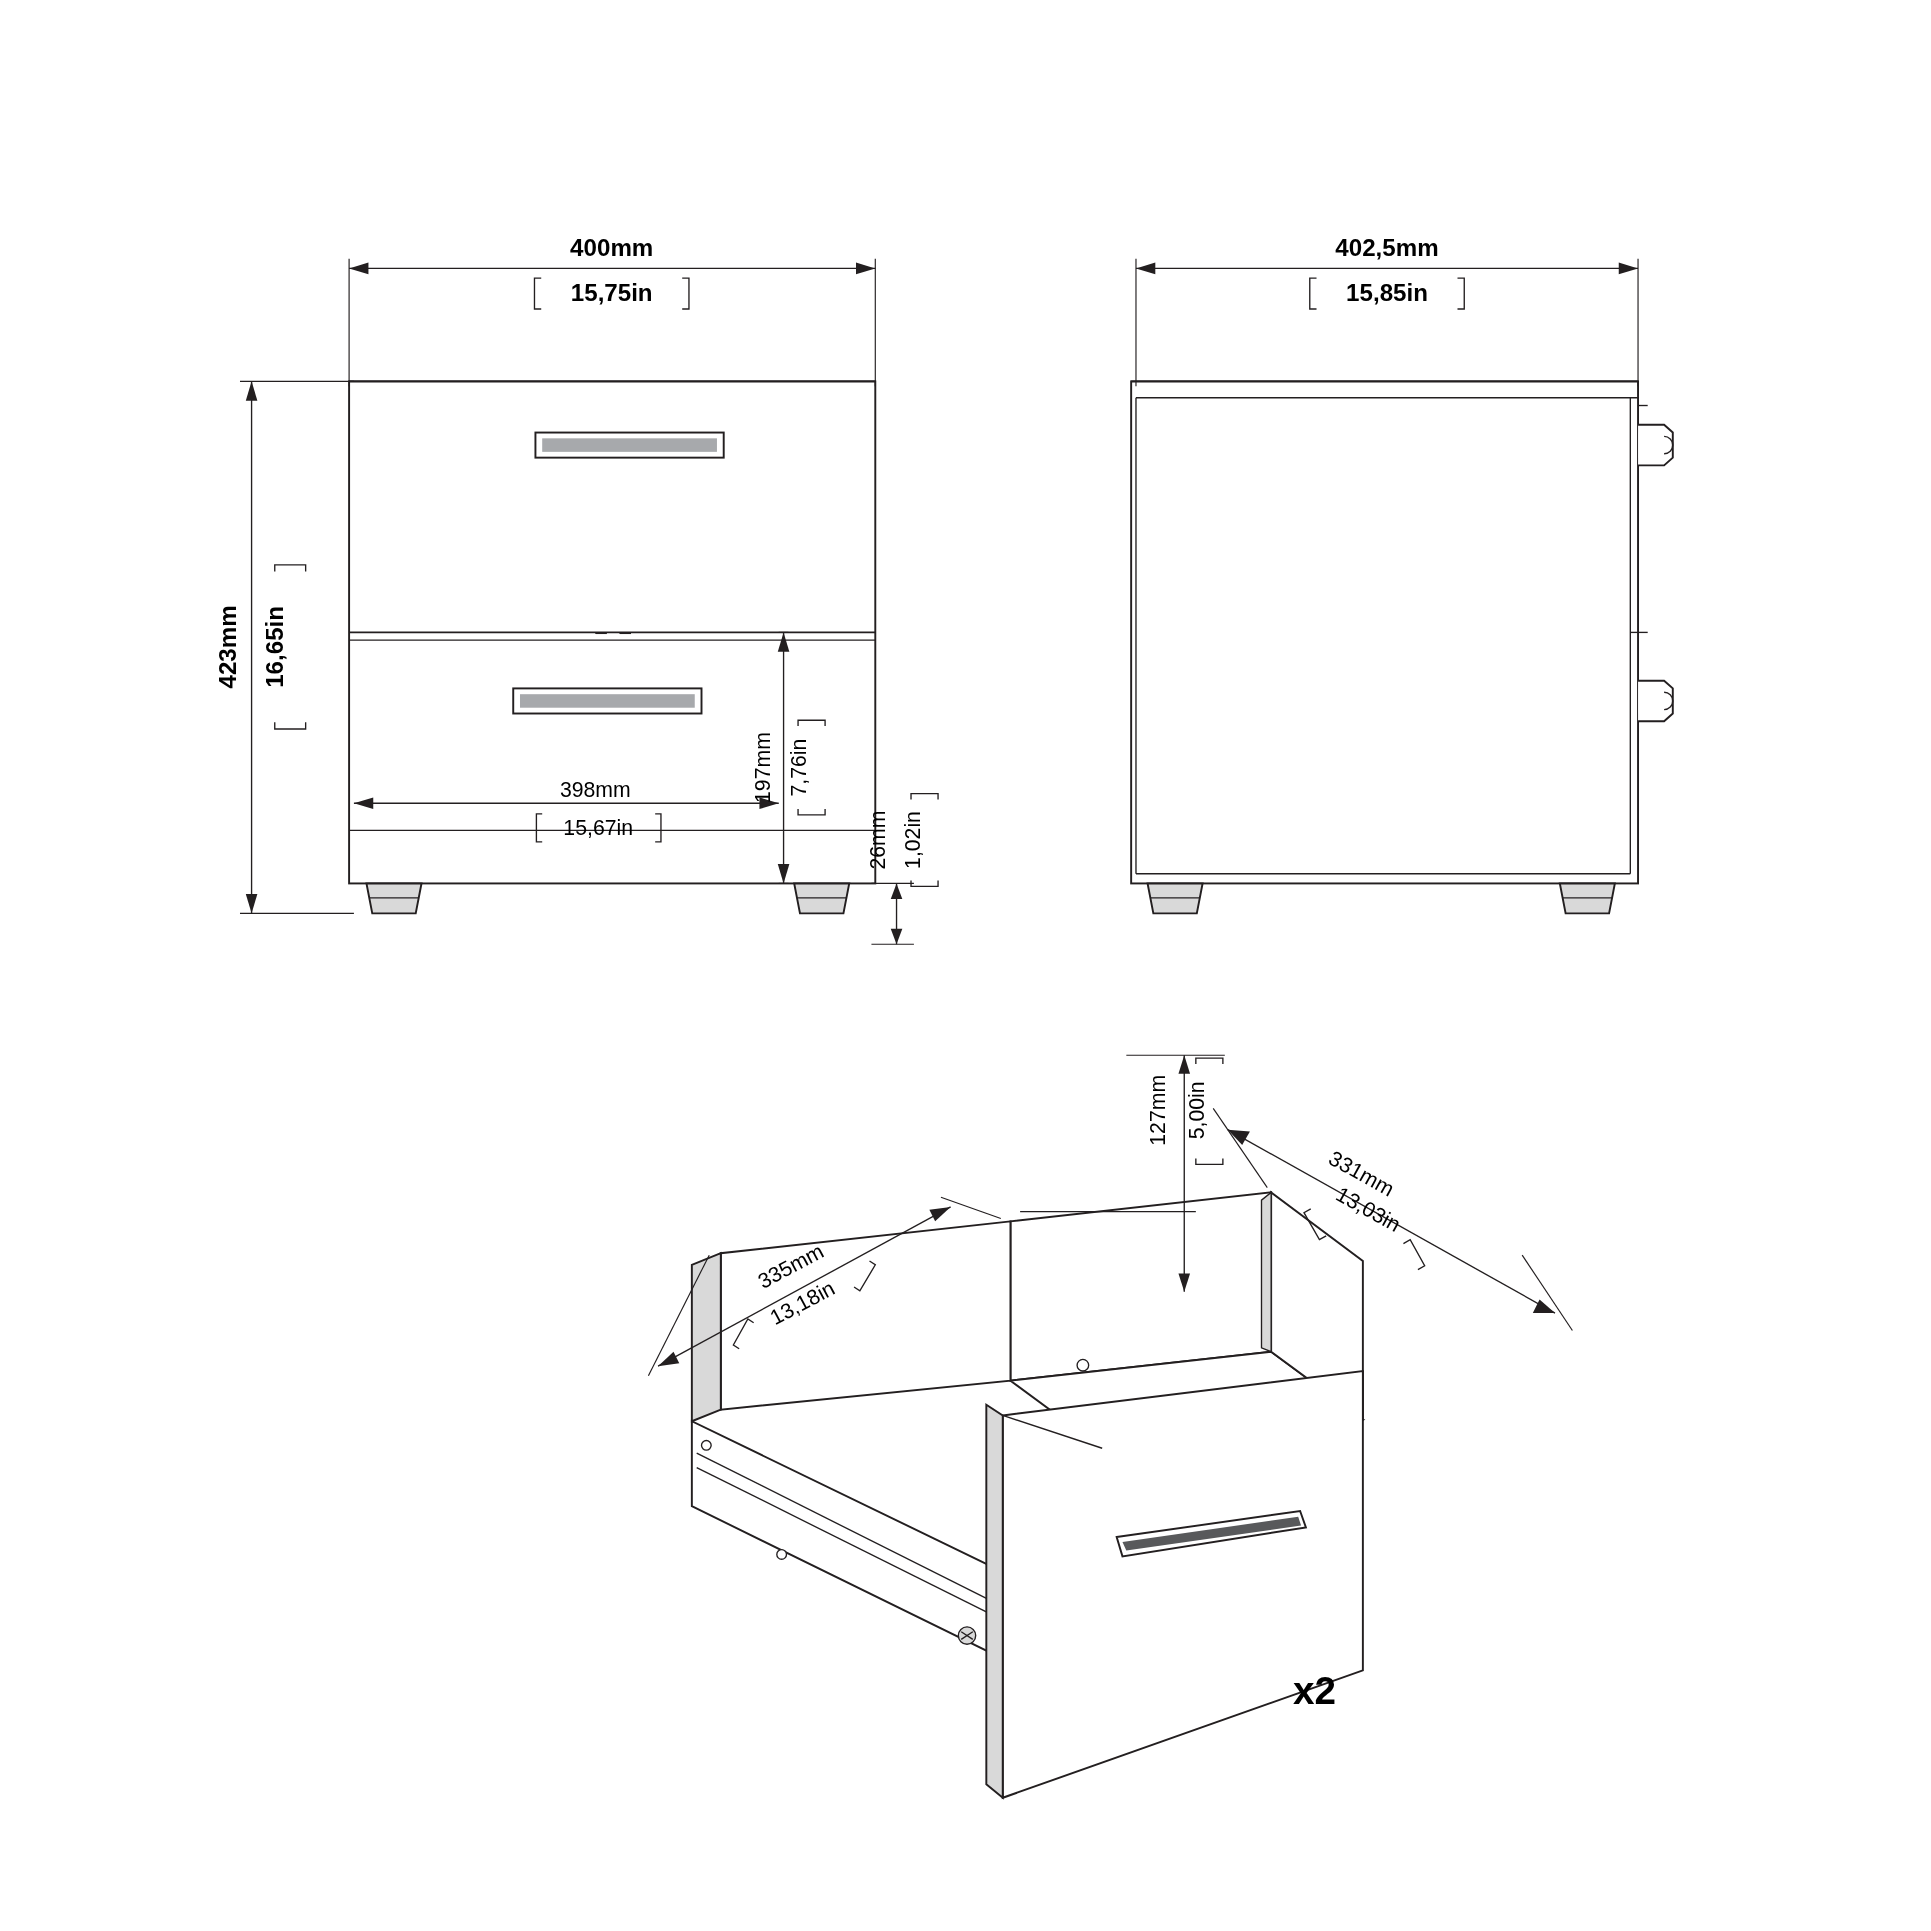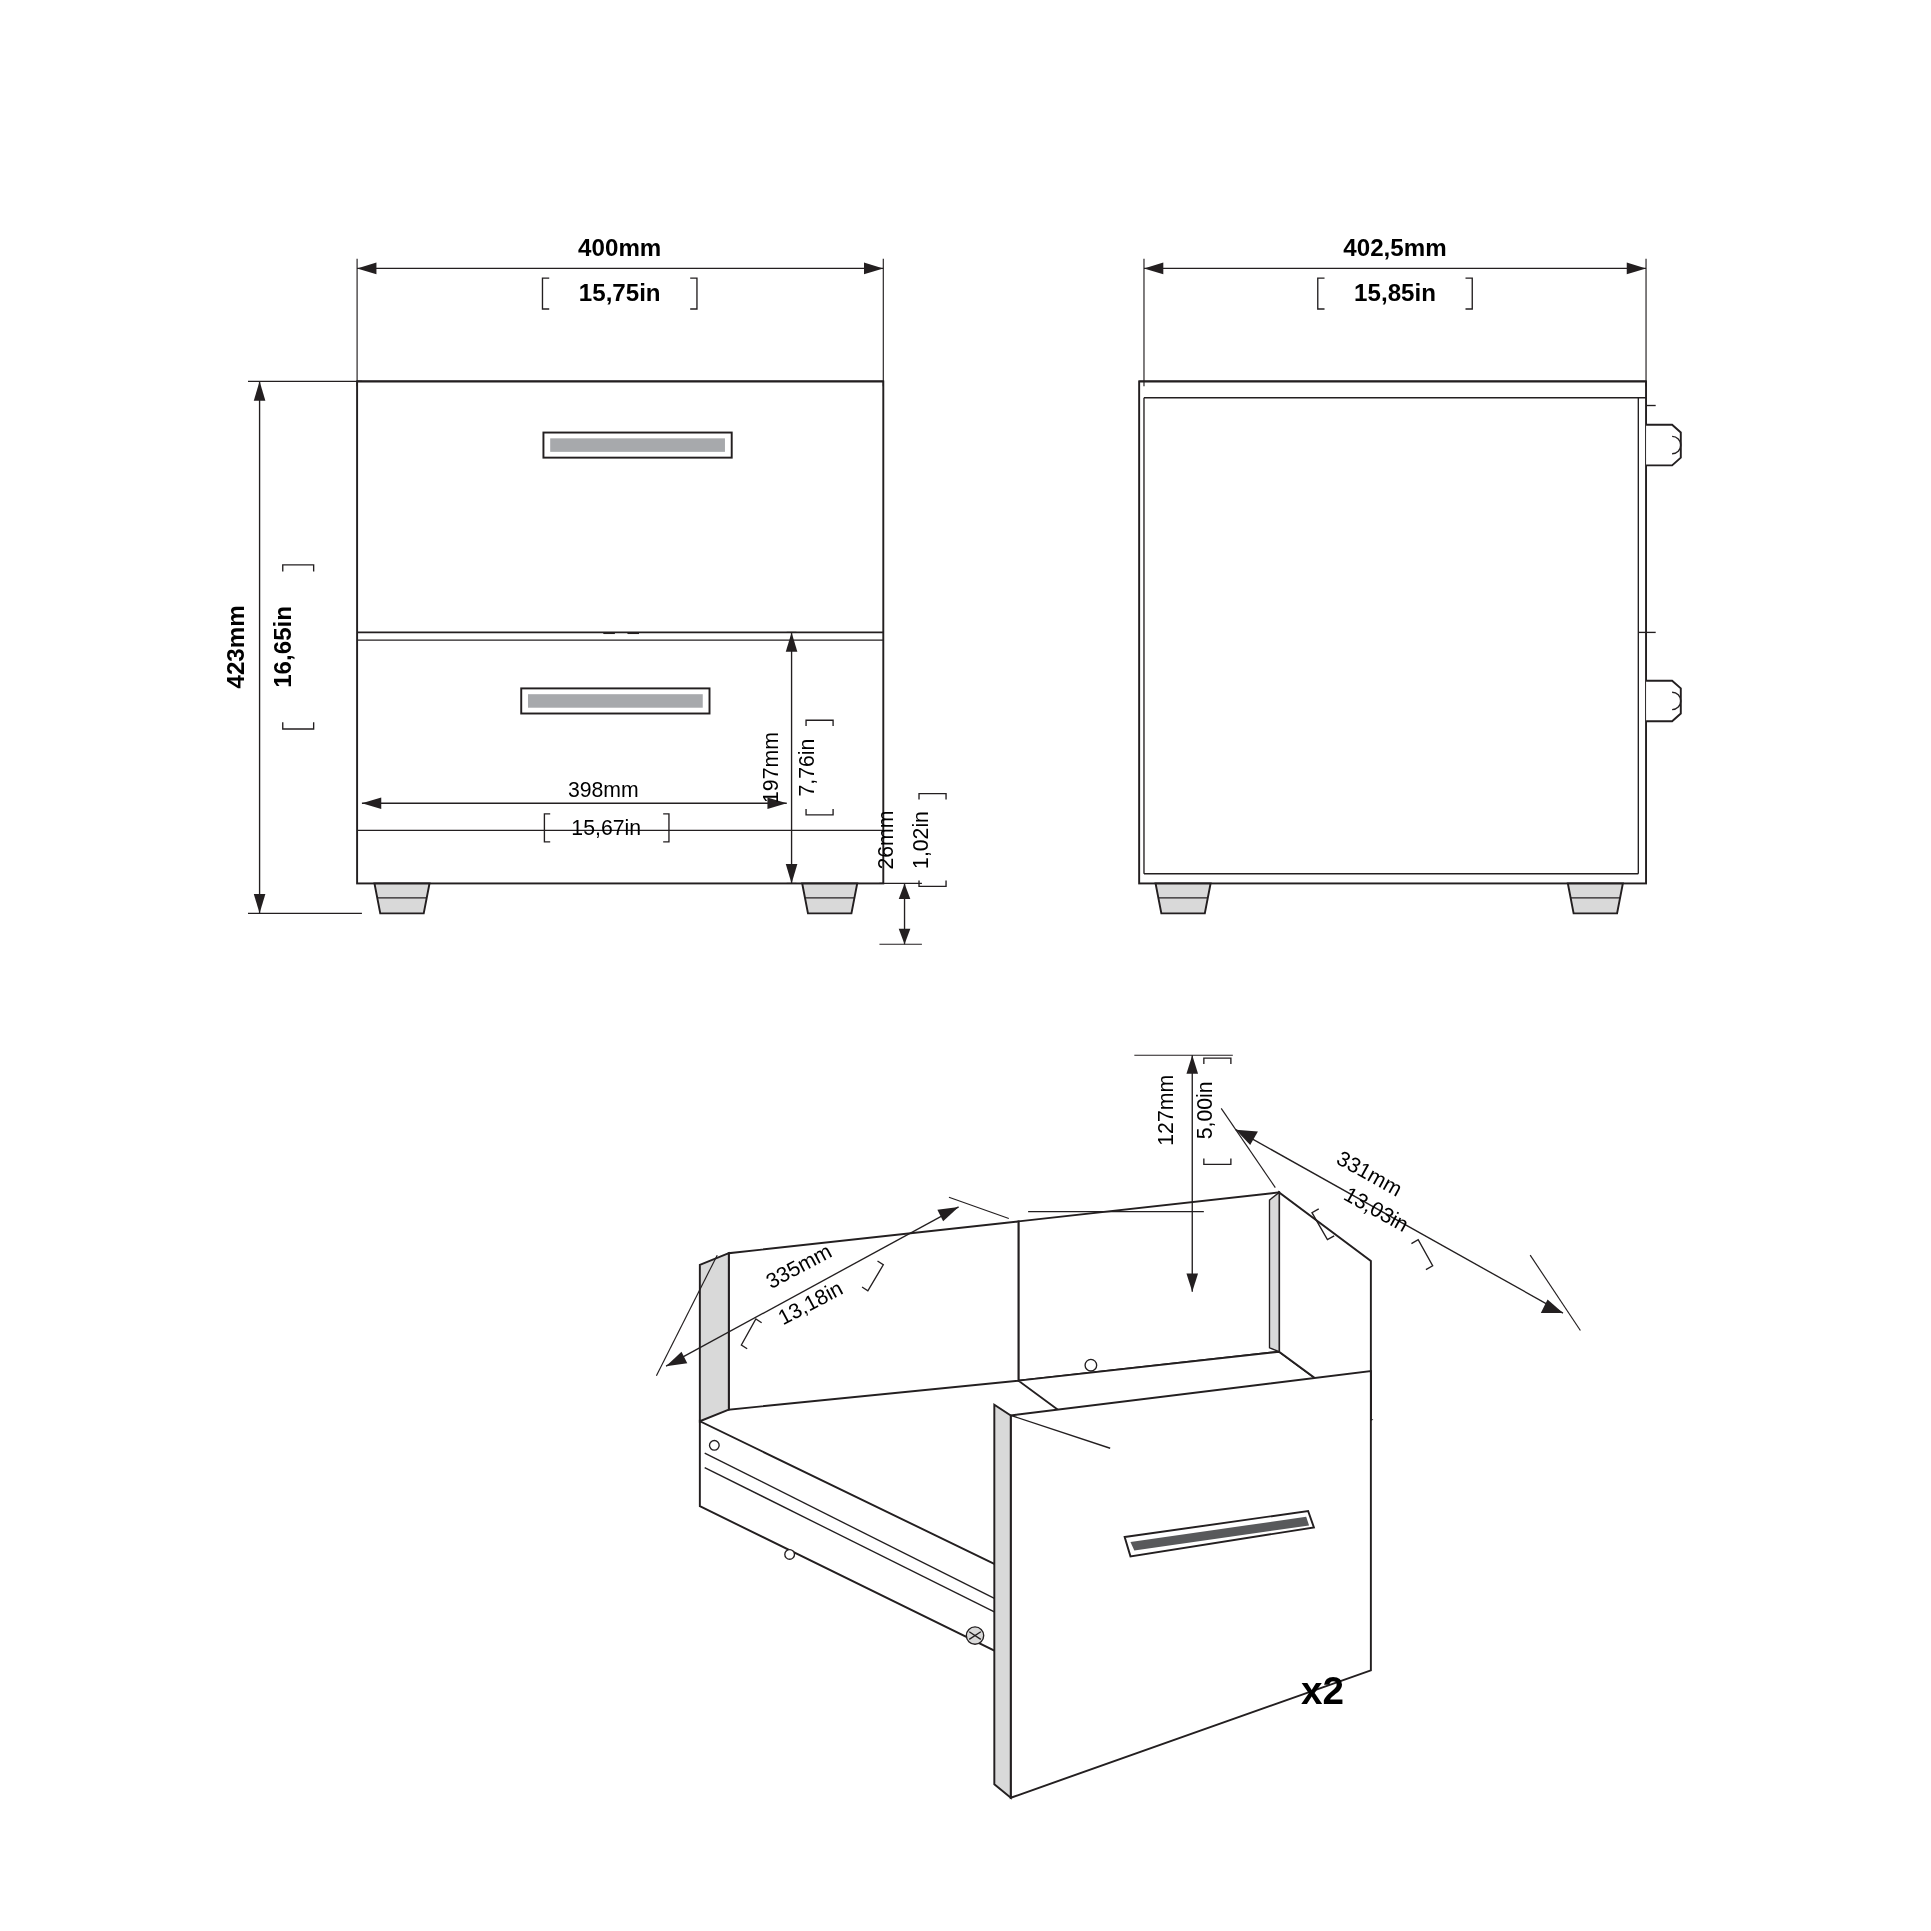--- a/index.html
+++ b/index.html
@@ -10,21 +10,21 @@
   body {
     width: 1931px;
     height: 1931px;
     position: relative;
     font-family: "Liberation Sans", sans-serif;
     color: #000000;
     overflow: hidden;
   }
   #diagram-root {
     position: absolute;
-    left: 16px;
+    left: 8px;
     top: 0;
     width: 1623px;
     height: 1931px;
     padding-left: 8px;
   }
   svg {
     display: block;
   }
   .dimtext {
     font-family: "Liberation Sans", sans-serif;

